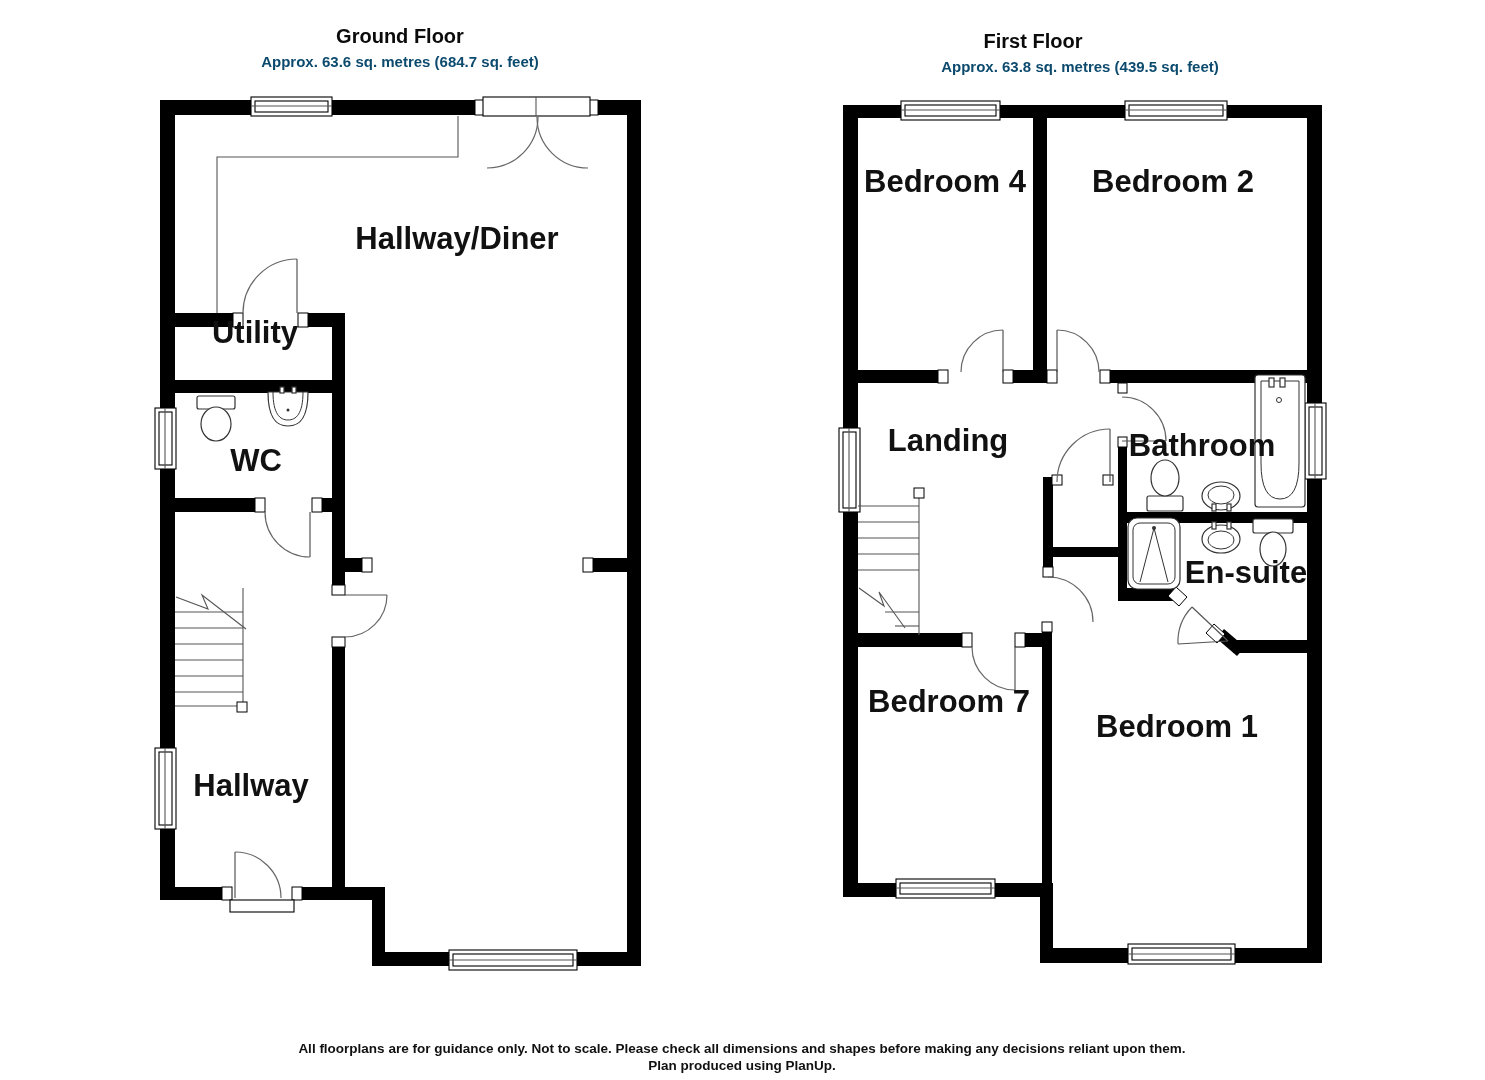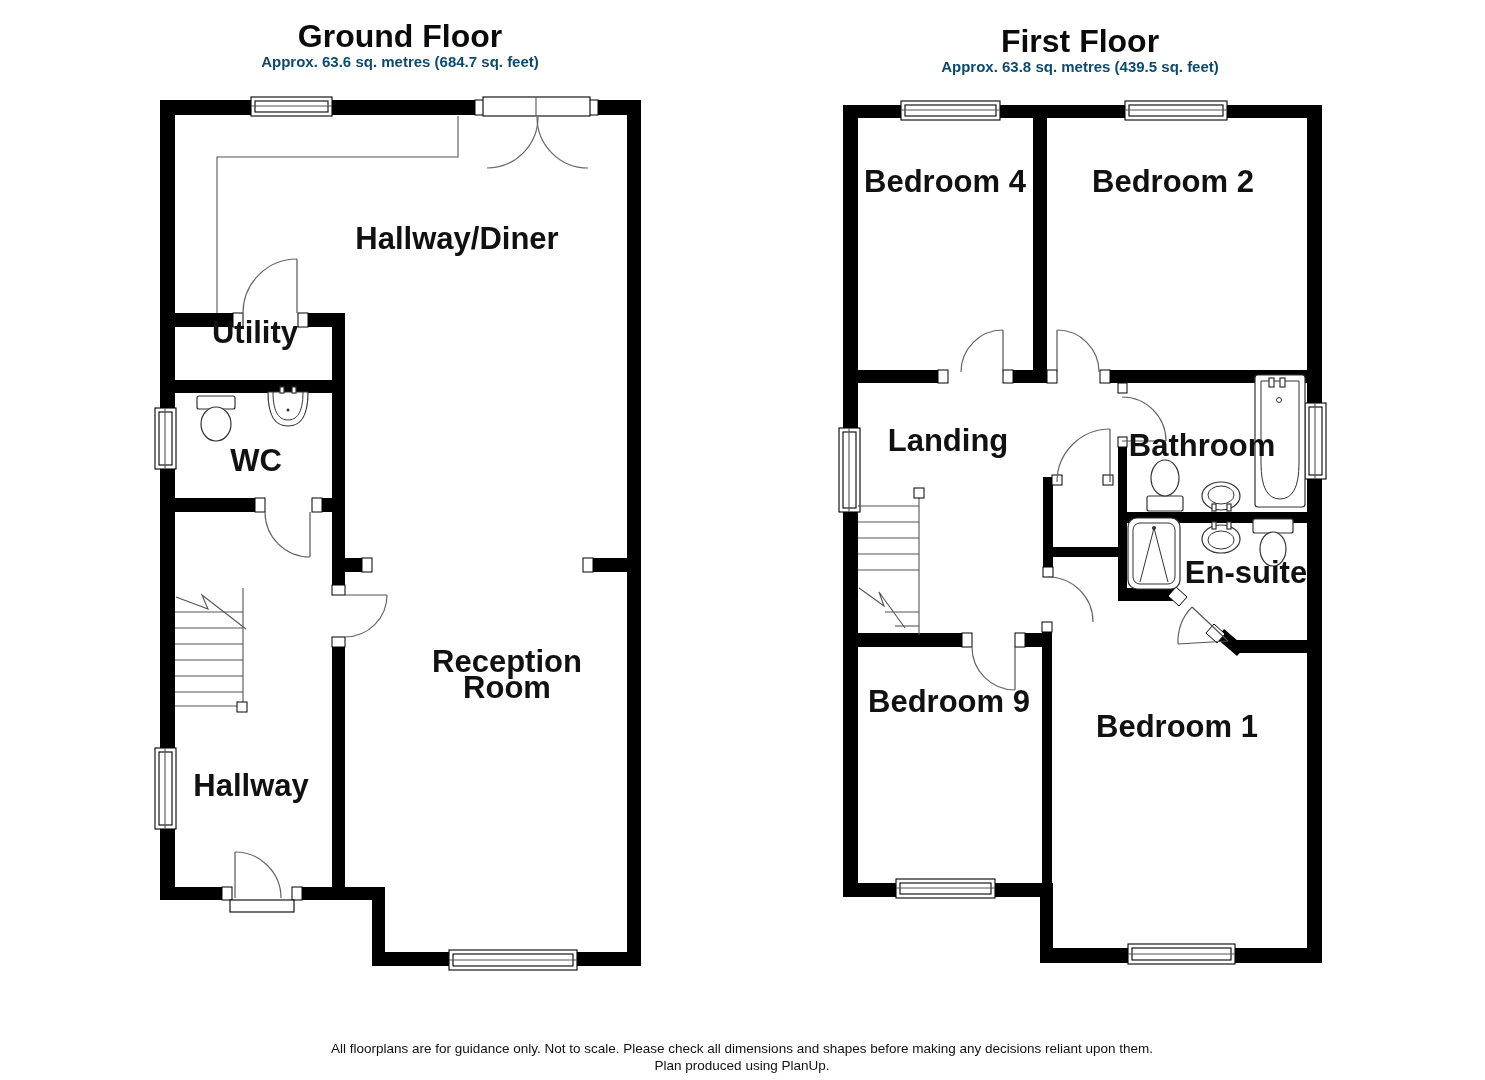--- a/index.html
+++ b/index.html
@@ -9,27 +9,27 @@
   .wall{fill:var(--wall,#000);}
   .jamb{fill:#fff;stroke:#000;stroke-width:1;}
   .glyph{fill:#fff;stroke:#000;stroke-width:1.1;}
   .thin{fill:none;stroke:#555;stroke-width:1.1;}
   .arc{fill:none;stroke:var(--arc,#666);stroke-width:1.2;}
   .leaf{stroke:#555;stroke-width:1.2;}
   .fix{fill:#fff;stroke:#333;stroke-width:1.2;}
   .fixline{fill:none;stroke:#333;stroke-width:1;}
   .fp-label{position:absolute;transform:translate(-50%,-50%);font-weight:bold;font-size:31px;
             color:#111;white-space:nowrap;text-align:center;}
-  .fp-title{position:absolute;transform:translate(-50%,-50%);font-weight:bold;font-size:32px;
+  .fp-title{position:absolute;transform:translate(-50%,-50%);font-weight:bold;font-size:20px;
             color:#0b0b0b;white-space:nowrap;text-align:center;}
   .fp-sub{position:absolute;transform:translate(-50%,-50%);font-weight:bold;font-size:15px;
           color:#0c4a6e;white-space:nowrap;text-align:center;}
   .fp-total{position:absolute;transform:translate(-50%,-50%);font-weight:normal;font-size:25px;
             color:#0b0b0b;white-space:nowrap;text-align:center;}
-  .fp-small{position:absolute;transform:translate(-50%,-50%);font-weight:normal;font-size:13.5px;
+  .fp-small{position:absolute;transform:translate(-50%,-50%);font-weight:bold;font-size:13.5px;
             color:#111;white-space:nowrap;text-align:center;}
   .wrap2{white-space:normal;width:150px;line-height:26px;}
 </style>
 </head>
 <body>
 
 <div id="stage">
 
 <svg id="plan-svg" width="1485" height="1080" viewBox="0 0 1485 1080">
 
@@ -301,33 +301,32 @@
     </g>
     <g>
       <rect class="fix" x="1253" y="519" width="40" height="14" rx="2"></rect>
       <ellipse class="fix" cx="1273" cy="549" rx="13" ry="17"></ellipse>
     </g>
   </g>
 </svg>
 
   <div class="fp-title" style="left:400px;top:36px">Ground Floor</div>
   <div class="fp-sub" style="left:400px;top:61px">Approx. 63.6 sq. metres (684.7 sq. feet)</div>
-  <div class="fp-title" style="left:1080px;top:41px">First Floor</div>
+  <div class="fp-title" style="left:1033px;top:41px">First Floor</div>
   <div class="fp-sub" style="left:1080px;top:66px">Approx. 63.8 sq. metres (439.5 sq. feet)</div>
 
   <div class="fp-label" style="left:457px;top:239px">Hallway/Diner</div>
   <div class="fp-label" style="left:255px;top:333px">Utility</div>
   <div class="fp-label" style="left:256px;top:461px">WC</div>
-  <div class="fp-label wrap2" style="left:507px;top:675px">Reception Room</div>
   <div class="fp-label" style="left:251px;top:786px">Hallway</div>
 
   <div class="fp-label" style="left:945px;top:182px">Bedroom 4</div>
   <div class="fp-label" style="left:1173px;top:182px">Bedroom 2</div>
   <div class="fp-label" style="left:948px;top:441px">Landing</div>
   <div class="fp-label" style="left:1202px;top:446px">Bathroom</div>
   <div class="fp-label" style="left:1246px;top:573px">En-suite</div>
-  <div class="fp-label" style="left:949px;top:702px">Bedroom 9</div>
+  <div class="fp-label" style="left:949px;top:702px">Bedroom 7</div>
   <div class="fp-label" style="left:1177px;top:727px">Bedroom 1</div>
 
   <div class="fp-small" style="left:742px;top:1048px">All floorplans are for guidance only. Not to scale. Please check all dimensions and shapes before making any decisions reliant upon them.</div>
   <div class="fp-small" style="left:742px;top:1065px">Plan produced using PlanUp.</div>
 
 </div>
 
 </body></html>

